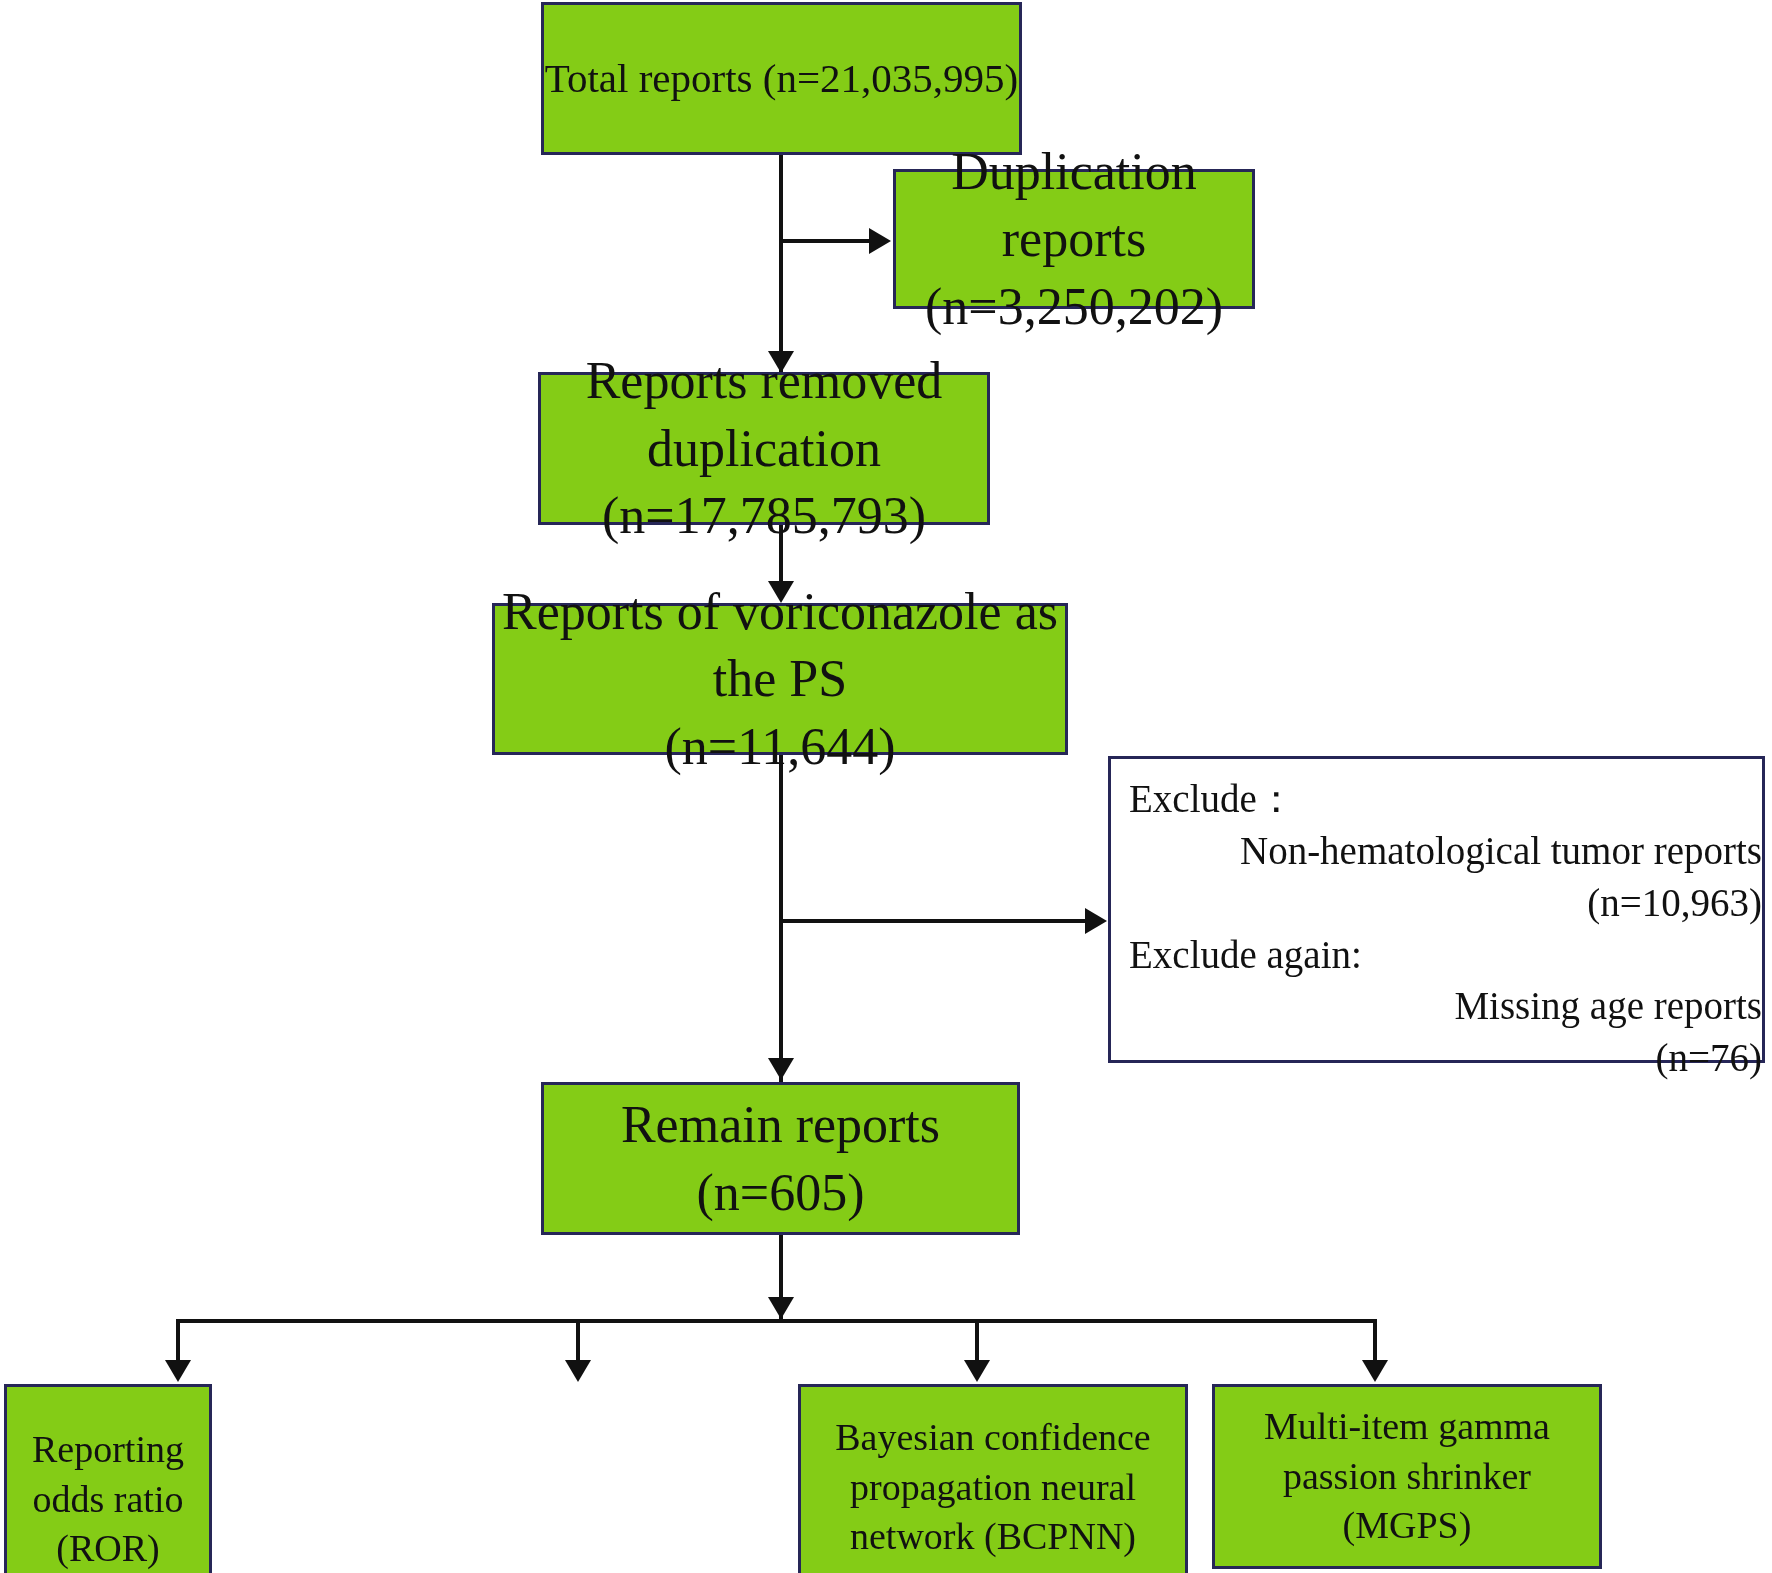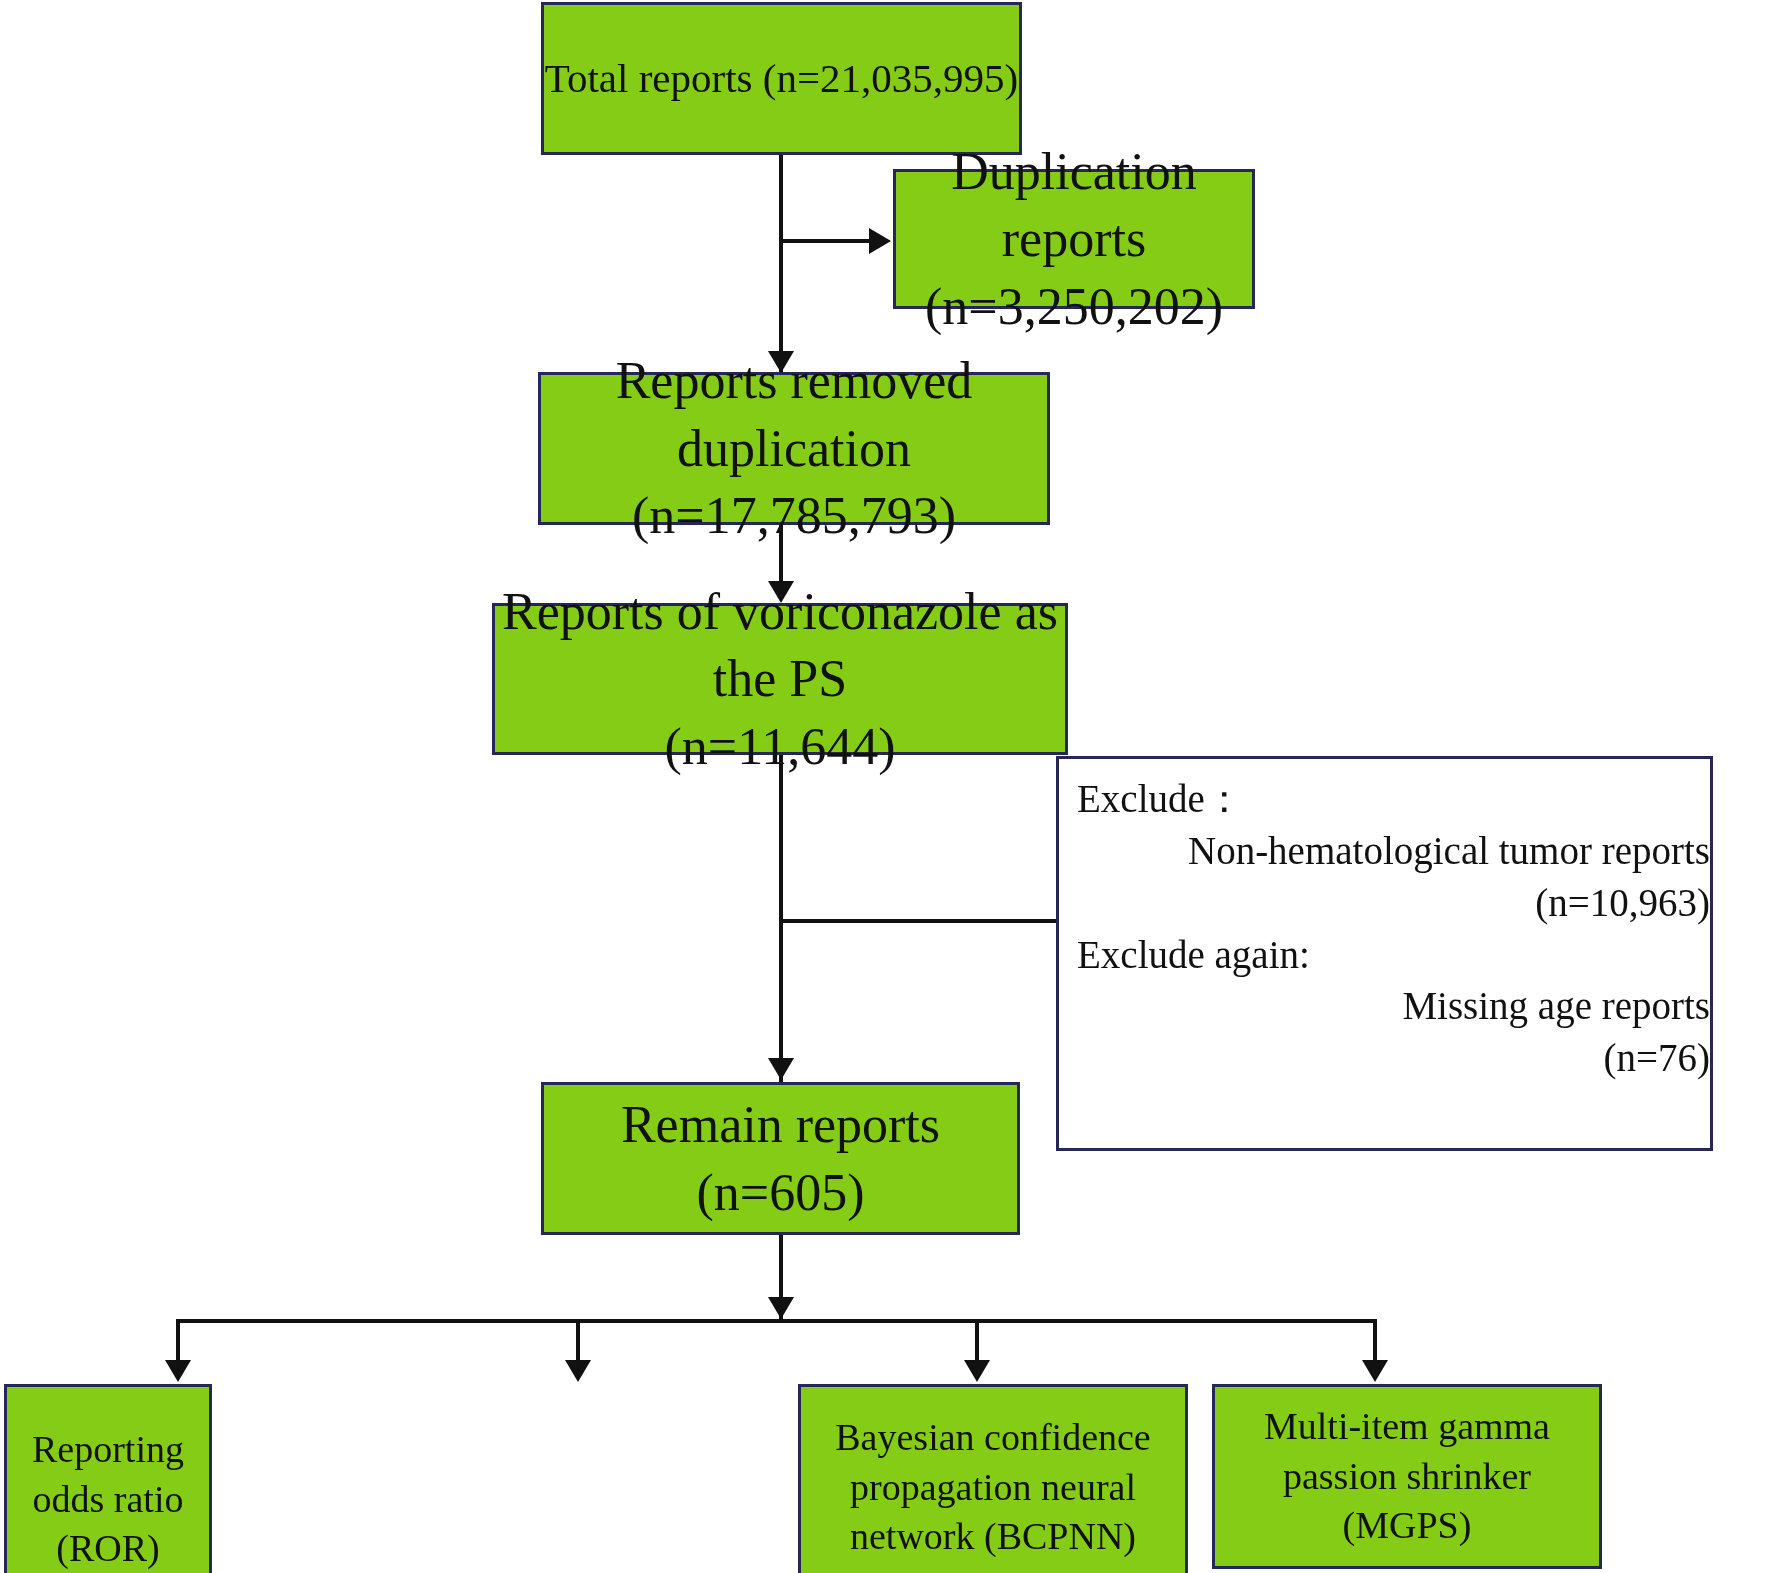--- a/index.html
+++ b/index.html
@@ -45,40 +45,40 @@
   <div class="arrow-down" style="left:768px;top:351px;"></div>
 
   <div class="hline" style="left:779px;top:239px;width:92px;"></div>
   <div class="arrow-right" style="left:869px;top:228px;"></div>
 
   <div class="box fs-md" style="left:893px;top:169px;width:362px;height:140px;">
     <span class="tl">Duplication reports
 (n=3,250,202)</span>
   </div>
 
-  <div class="box fs-md" style="left:538px;top:372px;width:512px;height:153px;">
+  <div class="box fs-md" style="left:538px;top:372px;width:452px;height:153px;">
     <span class="tl">Reports removed duplication
 (n=17,785,793)</span>
   </div>
 
   <div class="vline" style="left:779px;top:525px;height:60px;"></div>
   <div class="arrow-down" style="left:768px;top:581px;"></div>
 
   <div class="box fs-md" style="left:492px;top:603px;width:576px;height:152px;">
     <span class="tl">Reports of voriconazole as the PS
 (n=11,644)</span>
   </div>
 
   <div class="vline" style="left:779px;top:755px;height:327px;"></div>
   <div class="arrow-down" style="left:768px;top:1058px;"></div>
 
   <div class="hline" style="left:779px;top:919px;width:308px;"></div>
   <div class="arrow-right" style="left:1085px;top:908px;"></div>
 
-  <div class="exclude-box" style="left:1056px;top:756px;width:657px;height:395px;">
+  <div class="exclude-box" style="left:1108px;top:756px;width:657px;height:307px;">
     <span class="l0">Exclude：</span>
     <span class="l1">Non-hematological tumor reports</span>
     <span class="l1">(n=10,963)</span>
     <span class="l0">Exclude again:</span>
     <span class="l1">Missing age reports</span>
     <span class="l1">(n=76)</span>
   </div>
 
   <div class="box fs-md" style="left:541px;top:1082px;width:479px;height:153px;">
     <span class="tl">Remain reports

